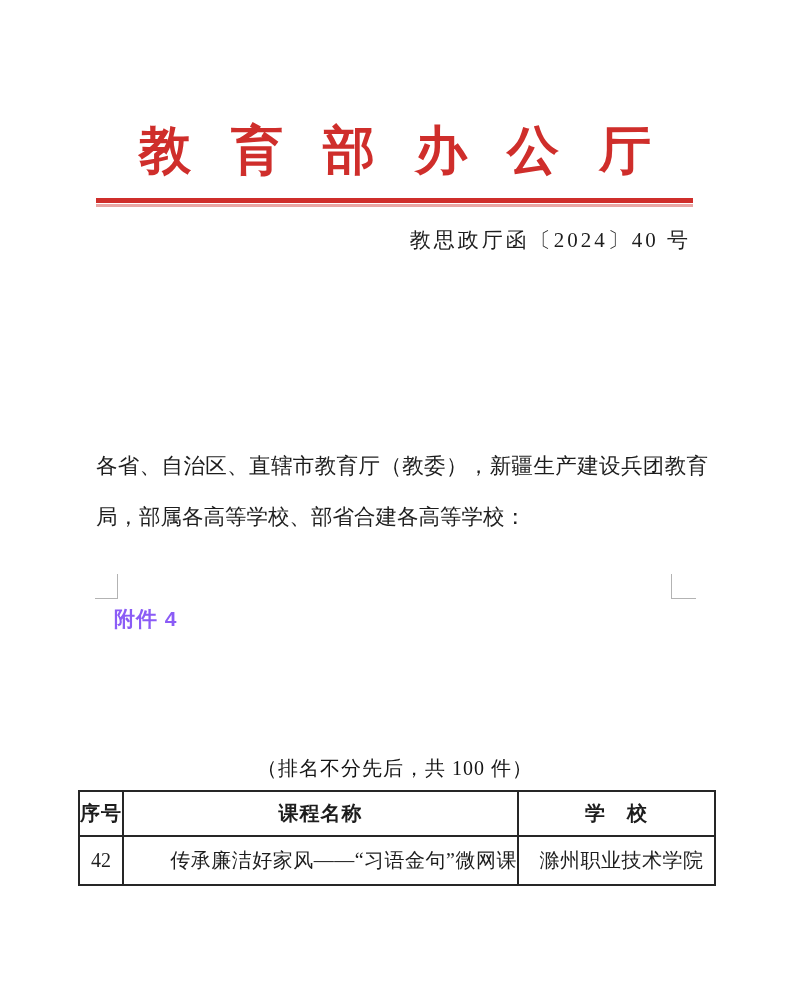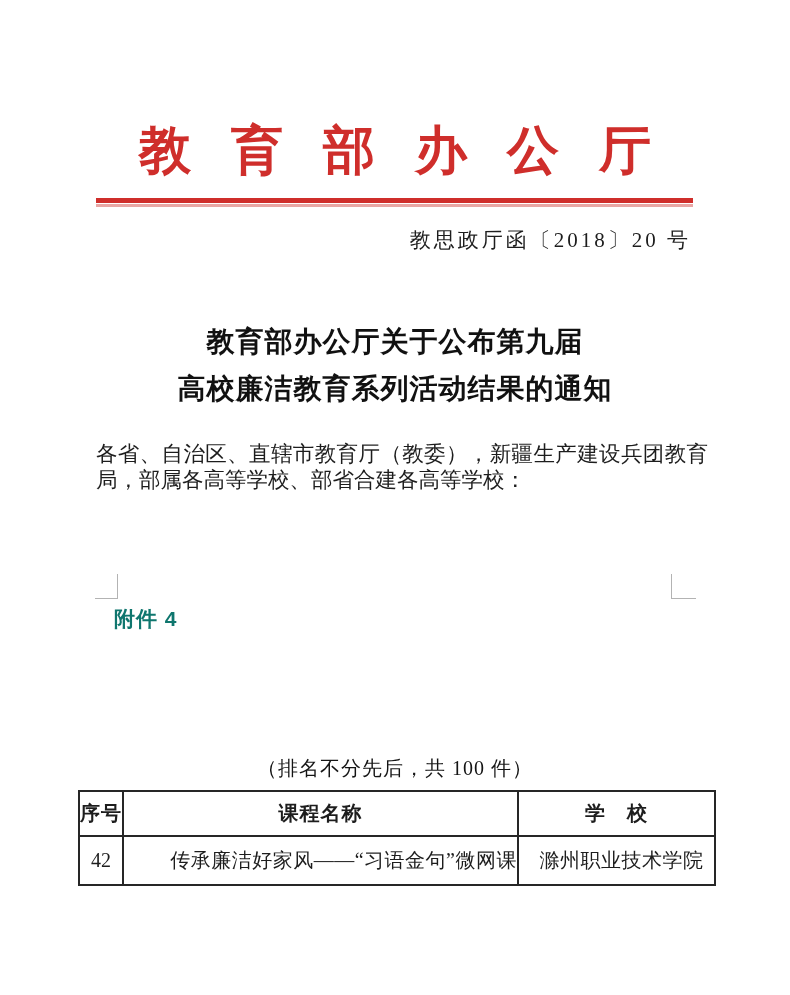--- a/index.html
+++ b/index.html
@@ -26,33 +26,33 @@
   }
 
   .notice-title {
     position:absolute; top:318px; left:0; right:0;
     text-align:center; font-weight:700; color:#111111;
     font-size:28px; line-height:47px; letter-spacing:1px;
   }
 
   .salutation {
     position:absolute; top:441px; left:96px; width:612px;
-    font-size:21.5px; line-height:26px; text-align:justify;
+    font-size:21.5px; line-height:51px; text-align:justify;
     color:#1d1d1d;
   }
 
   
   .crop-mark { position:absolute; top:574px; width:22px; height:24px; }
   .crop-left  { left:95px;  border-right:1px solid #b3b3b3; border-bottom:1px solid #b3b3b3; }
   .crop-right { left:671px; width:24px; border-left:1px solid #b3b3b3; border-bottom:1px solid #b3b3b3; }
 
   .attachment-label {
     position:absolute; top:605px; left:114px;
     font-family:"Liberation Sans","DejaVu Sans",sans-serif;
-    font-weight:700; font-size:21px; color:#0f766e; letter-spacing:1px;
+    font-weight:700; font-size:21px; color:#8b5cf6; letter-spacing:1px;
   }
 
   .attachment-title {
     position:absolute; top:665px; left:0; right:0;
     text-align:center; font-size:30px; line-height:45px;
     font-weight:400; color:#141414; letter-spacing:1px;
   }
   .attachment-note {
     position:absolute; top:755px; left:0; right:0;
     text-align:center; font-size:20px; color:#141414; letter-spacing:1px;
@@ -77,26 +77,22 @@
 
 <div class="page">
 
   <div class="masthead">教育部办公厅</div>
 
   <div class="redline">
     <div class="redline-thick"></div>
     <div class="redline-thin"></div>
   </div>
 
-  <div class="doc-number">教思政厅函〔2018〕20 号</div>
+  <div class="doc-number">教思政厅函〔2024〕40 号</div>
 
-  <div class="notice-title">
-    <div>教育部办公厅关于公布第九届</div>
-    <div>高校廉洁教育系列活动结果的通知</div>
-  </div>
 
   <div class="salutation">各省、自治区、直辖市教育厅（教委），新疆生产建设兵团教育局，部属各高等学校、部省合建各高等学校：</div>
 
   <div class="crop-mark crop-left"></div>
   <div class="crop-mark crop-right"></div>
 
   <div class="attachment-label">附件 4</div>
 
 
   <div class="attachment-note">（排名不分先后，共 100 件）</div>

